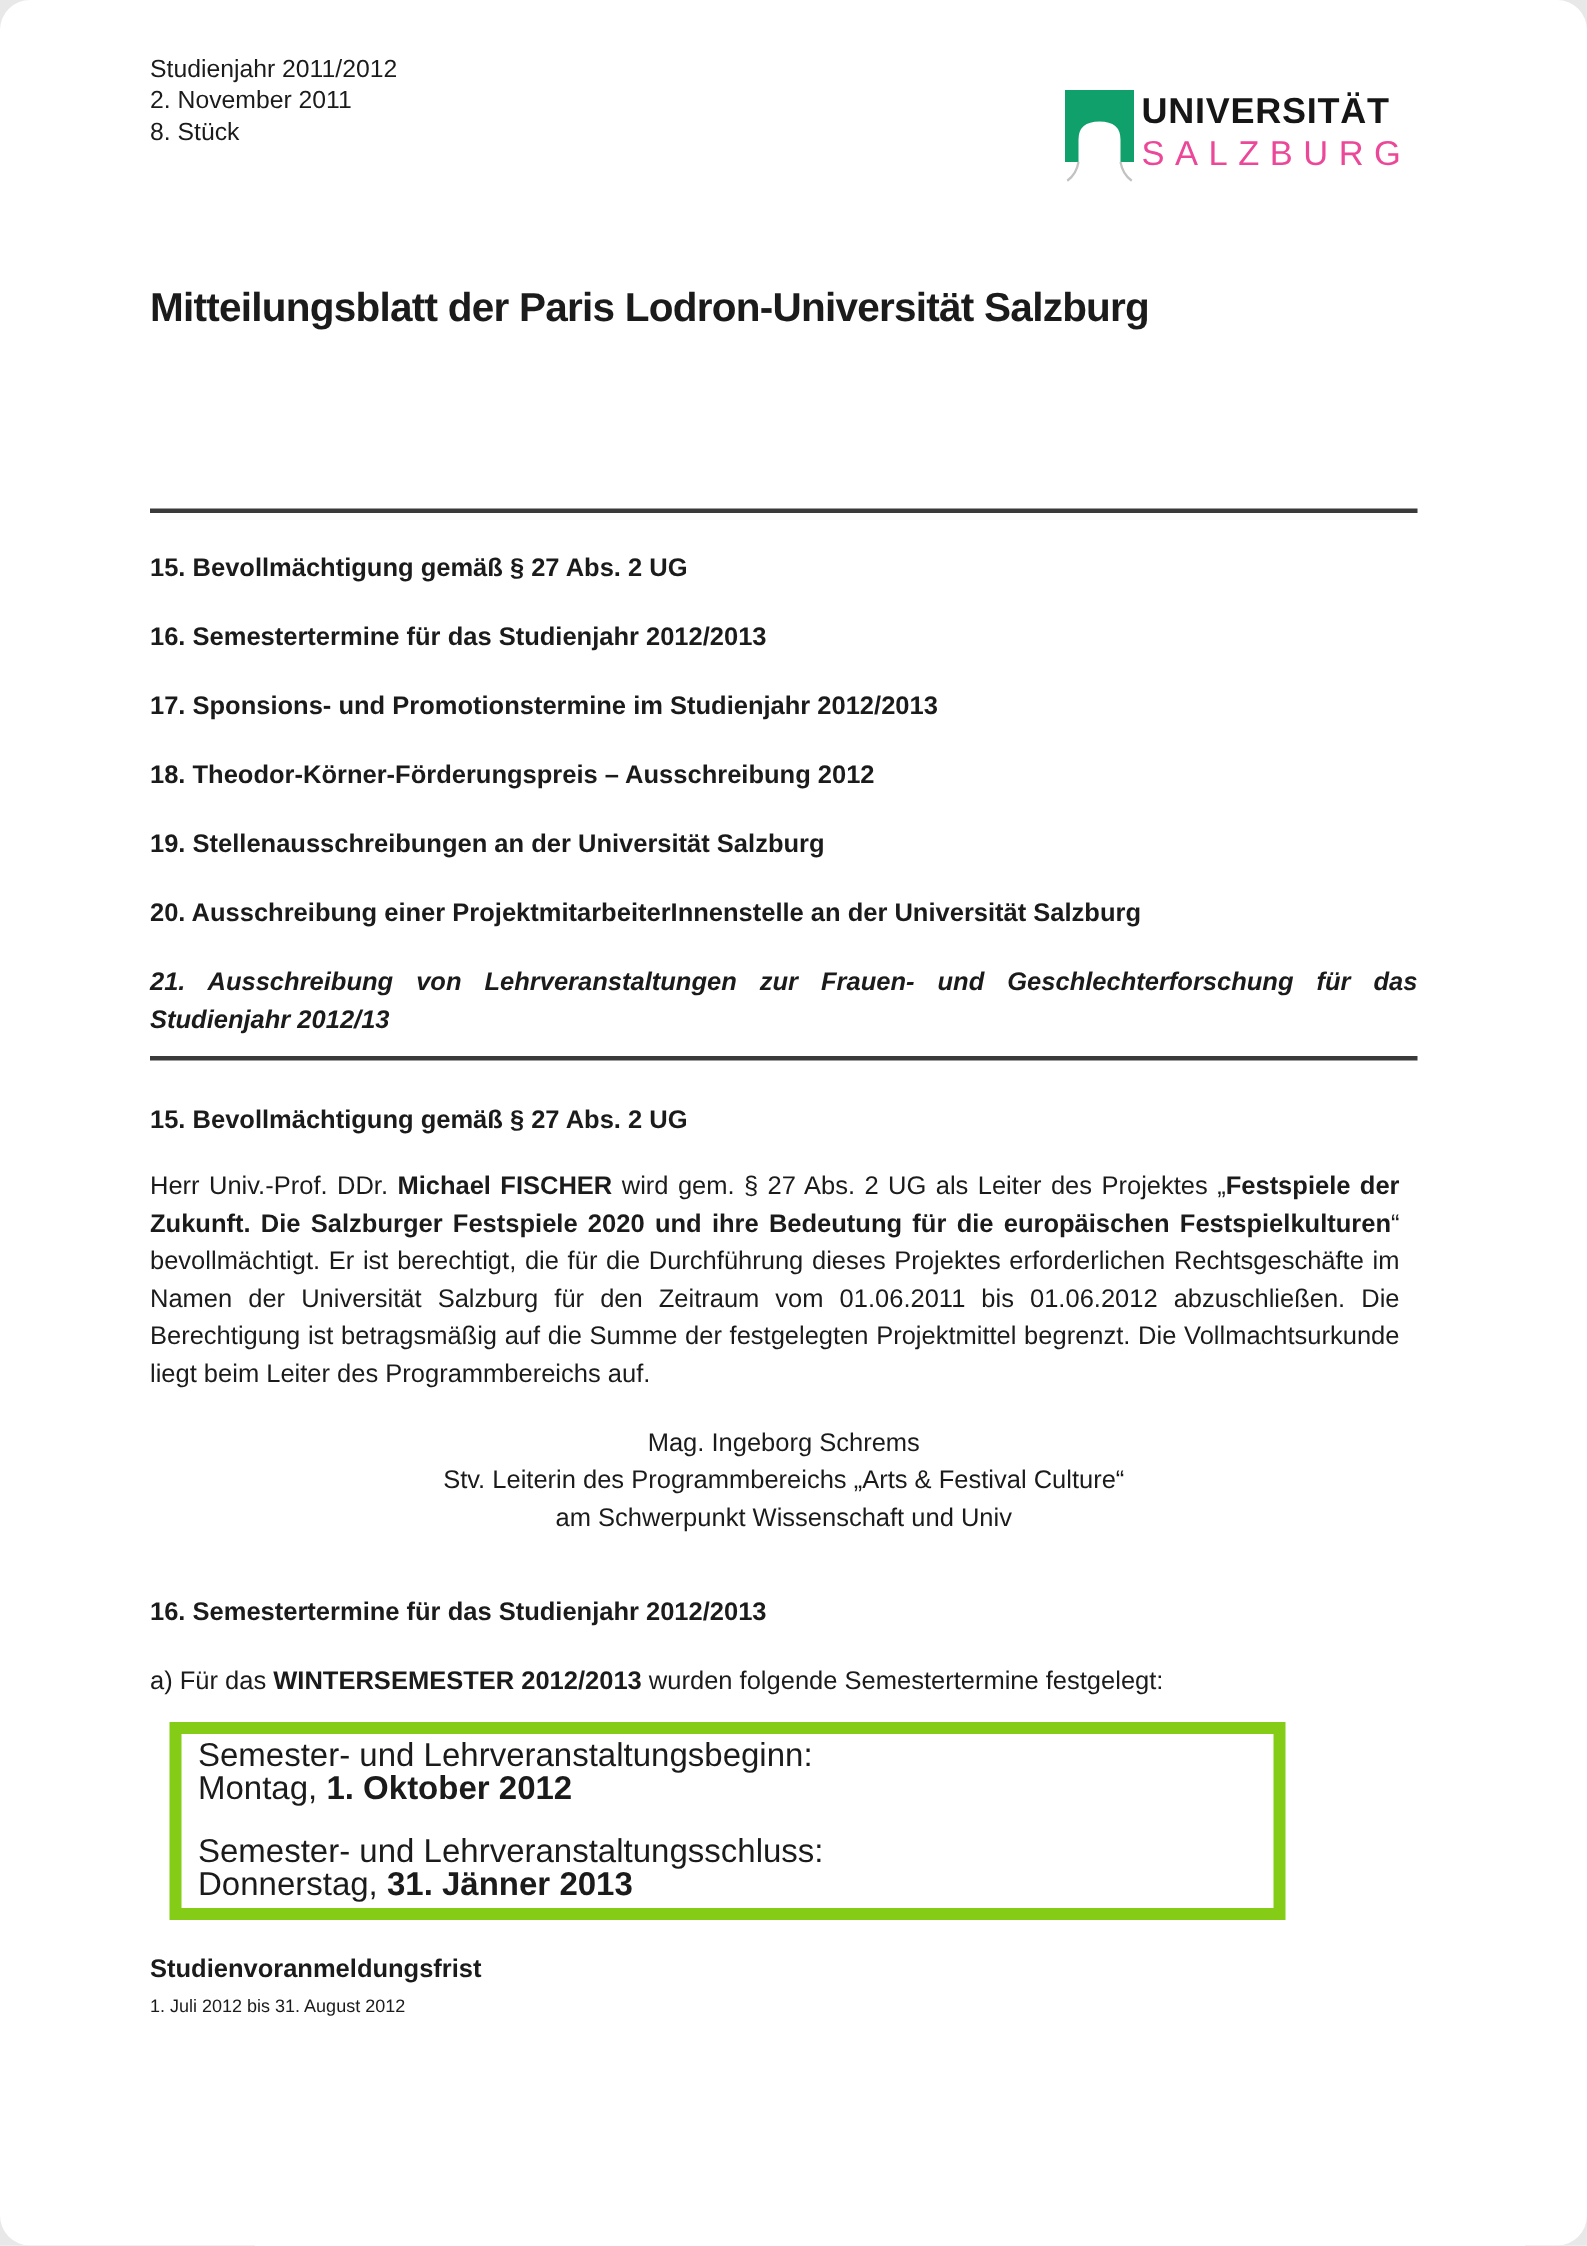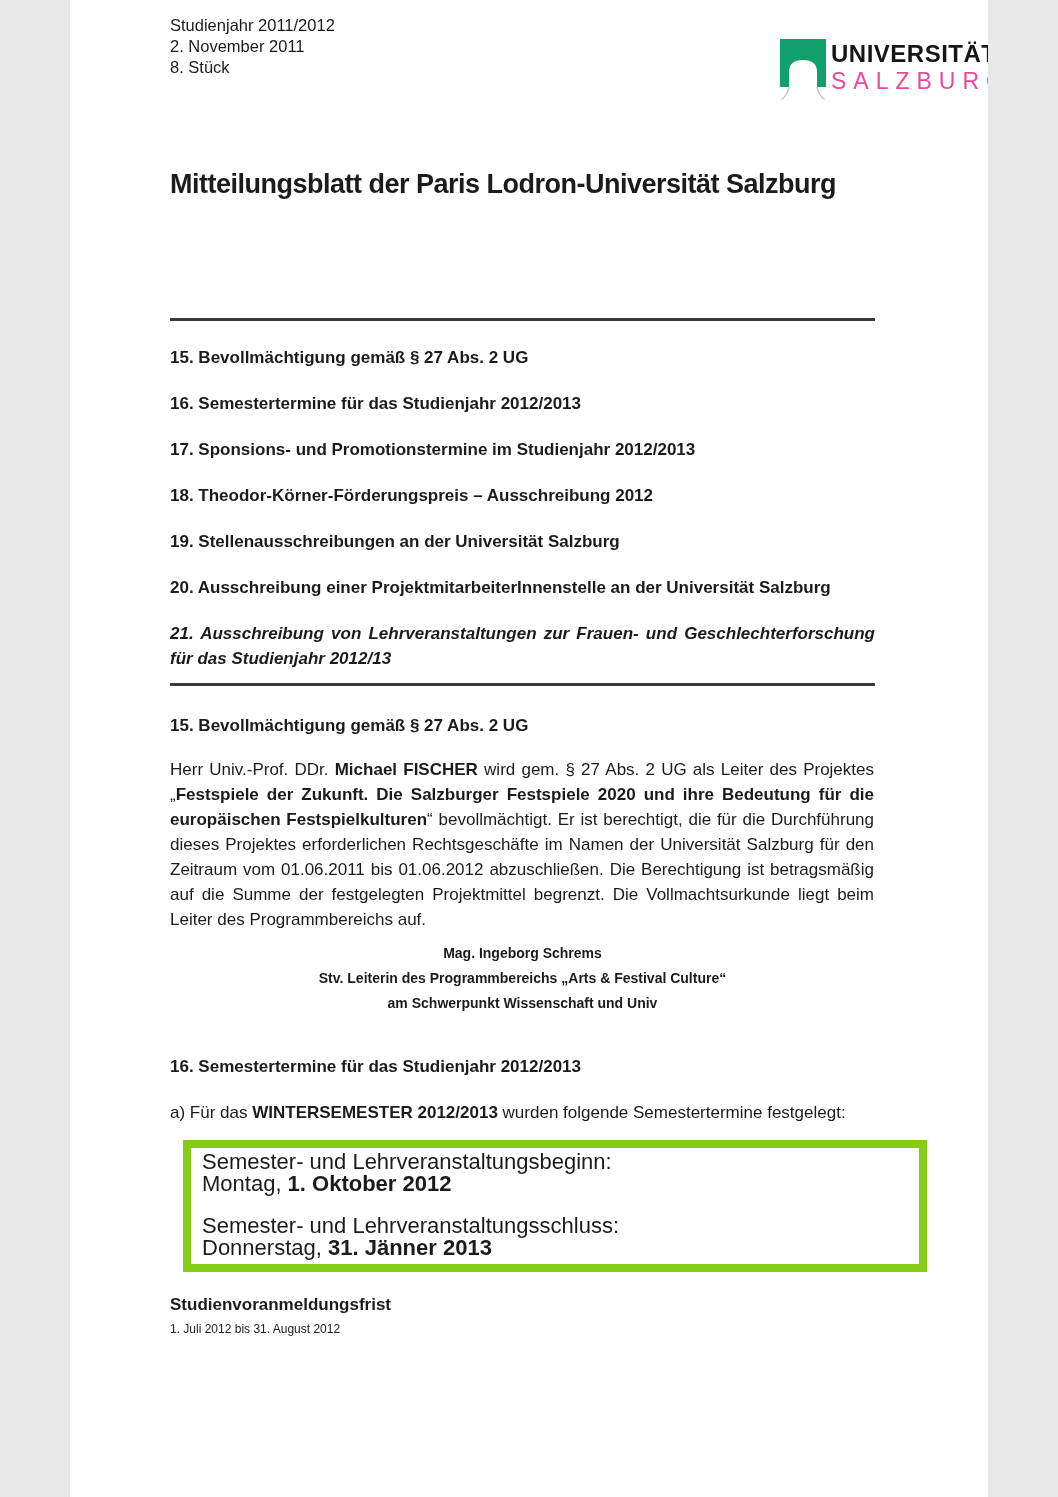--- a/index.html
+++ b/index.html
@@ -1,25 +1,26 @@
 <!DOCTYPE html>
 <html><head>
 <meta charset="utf-8">
 <style>
   html, body { margin:0; padding:0; background:#e8e8e8; }
   .page {
     position:relative;
-    width:918px; height:1497px;
+    width:1058px; height:1497px;
     margin:0 auto;
     background:#ffffff;
     box-sizing:border-box;
-    padding:15px 113px 0 100px;
+    padding:36px 113px 0 100px;
     font-family:"Liberation Sans", sans-serif;
     color:#1b1b1b;
     overflow:hidden;
+    border-radius:20px;
   }
 
   
   .masthead { position:relative; height:63px; }
   .issue-info div { font-size:16.5px; line-height:21px; white-space:nowrap; }
   .logo { position:absolute; top:24px; left:609px; display:flex; align-items:flex-start; }
   .logo-mark { display:block; width:48px; height:62px; margin-right:4px; }
   .logo-text { display:block; padding-top:1px; }
   .logo-line1 { display:block; font-size:24px; font-weight:bold; letter-spacing:0.5px; line-height:27px; color:#161616; }
   .logo-line2 { display:block; font-size:23px; font-weight:normal; letter-spacing:7px; line-height:29px; color:#ec4899; }
@@ -37,24 +38,24 @@
   .rule-mid { margin-top:12px; }
 
   
   .toc { margin-top:24px; }
   .toc-item { margin:0 0 21px 0; font-size:17px; font-weight:bold; line-height:25px; }
   .toc-item.justified { text-align:justify;font-style:italic; }
   .toc-item.last { margin-bottom:0; }
 
   
   .section-heading { margin:27px 0 0 0; font-size:17px; font-weight:bold; line-height:25px; }
-  .body-paragraph { margin:19px 1px 0 0; font-size:17px; line-height:25px; text-align:justify; }
+  .body-paragraph { margin:19px 12px 0 0; font-size:17px; line-height:25px; text-align:justify; }
   .body-paragraph b, .intro-line b, .date-box b { font-weight:bold; }
 
-  .signature { margin-top:9px; text-align:center; font-size:14px; line-height:25px;font-weight:bold; }
+  .signature { margin-top:21px; text-align:center; font-size:17px; line-height:25px; }
 
   .heading-16 { margin-top:38px; }
   .intro-line { margin:21px 0 0 0; font-size:17px; line-height:25px; }
 
   
   .date-box {
     margin:15px 0 0 13px;
     width:744px;
     box-sizing:border-box;
     border:8px solid #84cc16;

